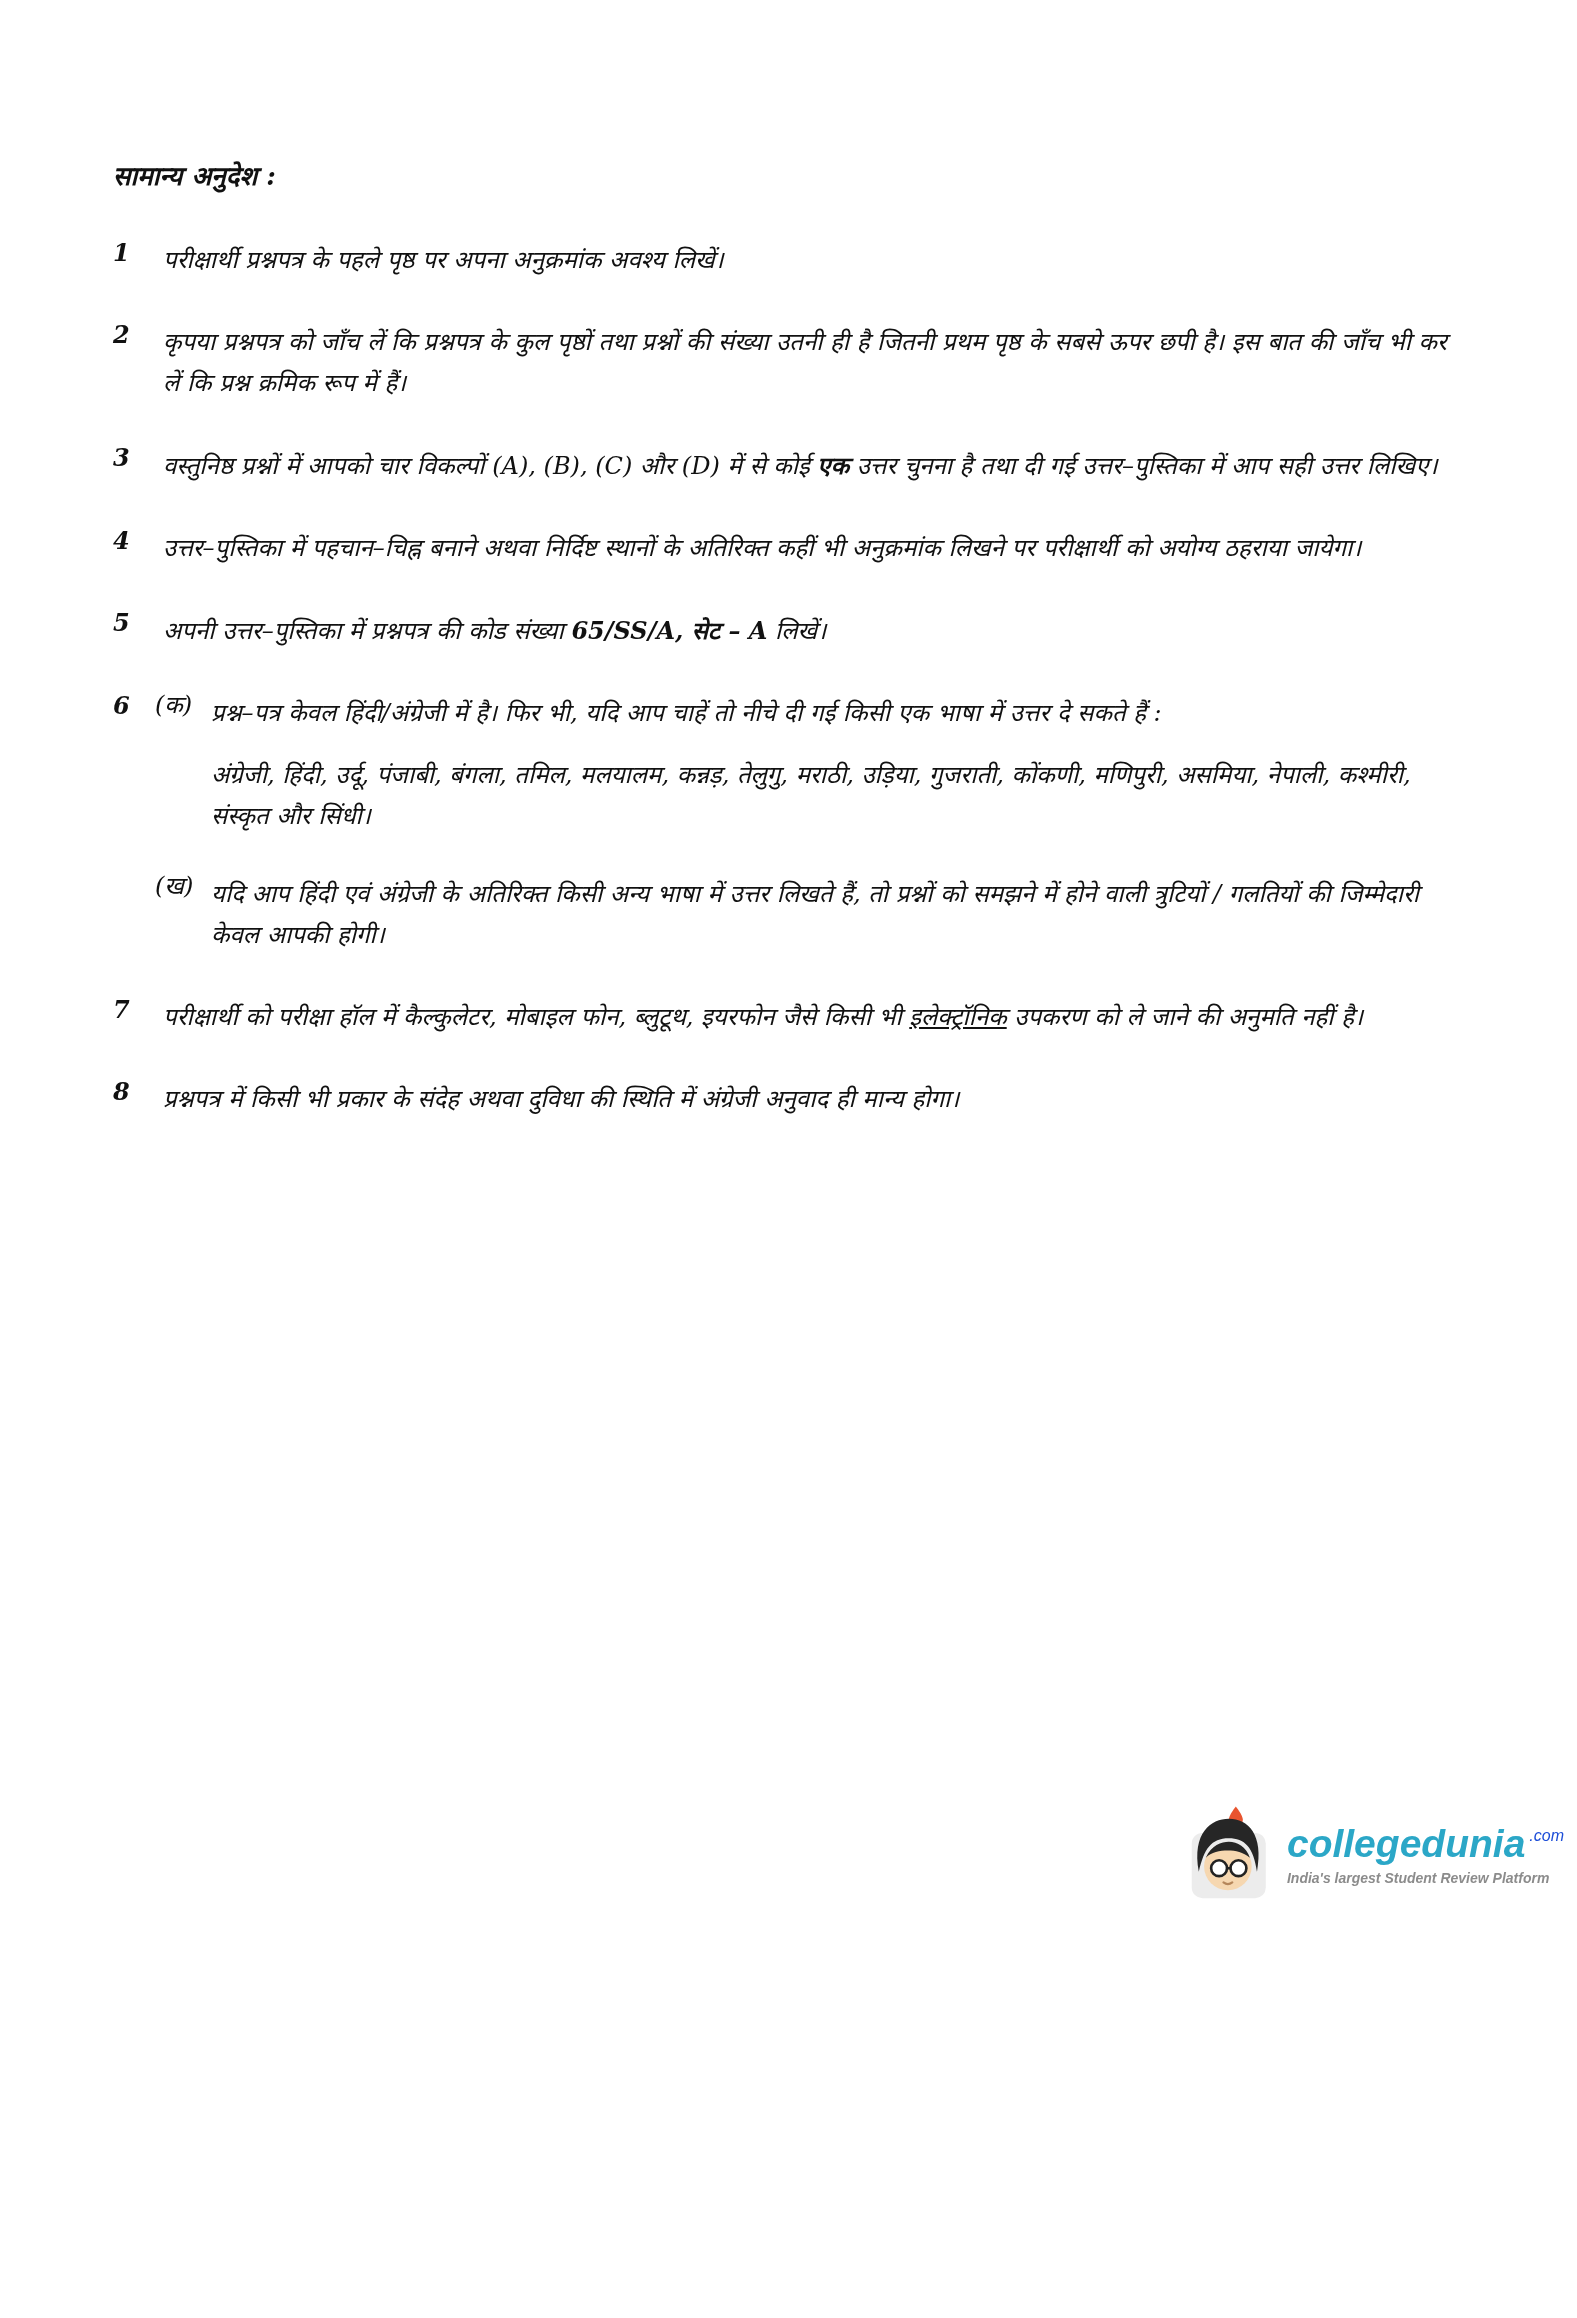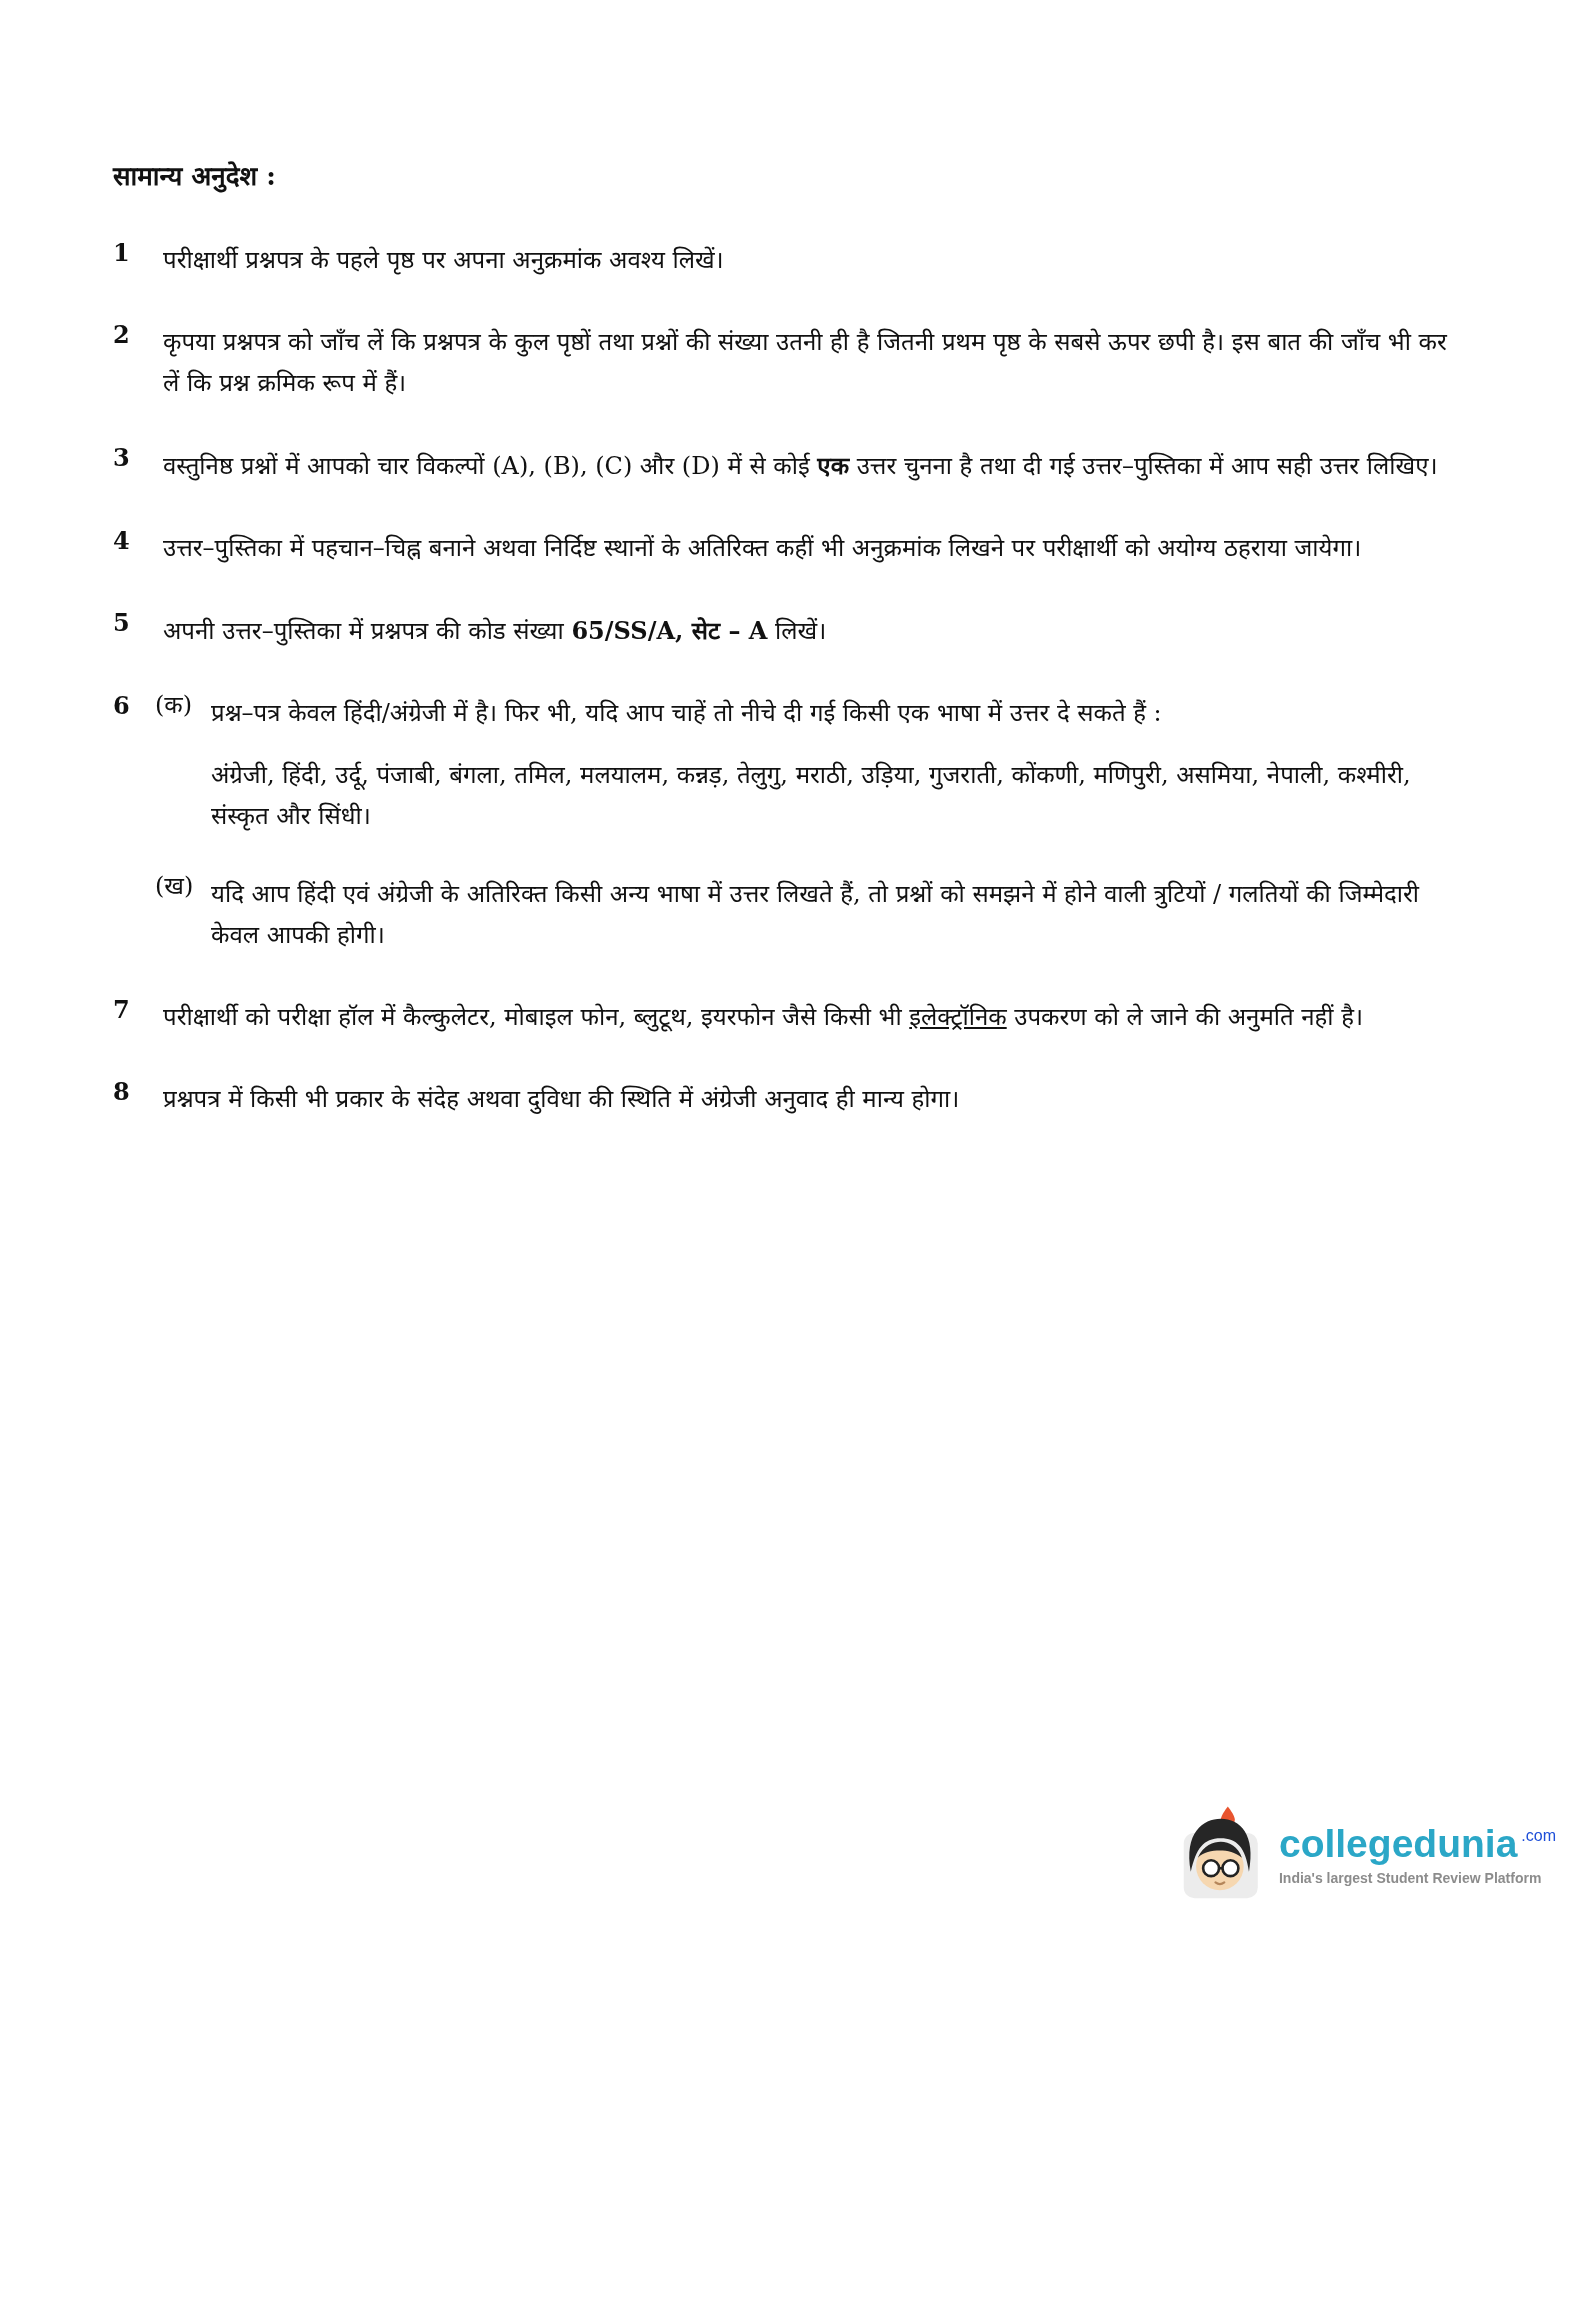--- a/index.html
+++ b/index.html
@@ -5,20 +5,21 @@
   * { box-sizing: border-box; }
   html,body { margin:0; padding:0; background:#ffffff; }
   .page {
     position: relative;
     width: 1578px;
     height: 1932px;
     background: #ffffff;
     font-family: "DejaVu Serif", "Liberation Serif", serif;
     color: #111111;
     overflow: hidden;
+    font-style: italic;
   }
   .content {
     position: absolute;
     top: 157px;
     left: 113px;
     right: 104px;
   }
   .heading {
     font-size: 26px;
     font-weight: bold;
@@ -70,21 +71,21 @@
     gap: 30px;
   }
   .contd {
     font-size: 30px;
     font-weight: bold;
   }
   .barcode { display: block; }
 
   .watermark {
     position: absolute;
-    right: 22px;
+    right: 14px;
     bottom: 25px;
     display: flex;
     align-items: center;
     gap: 14px;
   }
   .wm-text { display: flex; flex-direction: column; }
   .wm-brandline { display: flex; align-items: flex-start; }
   .wm-brand {
     font-family: "Liberation Sans", "DejaVu Sans", sans-serif;
     font-size: 39px;

